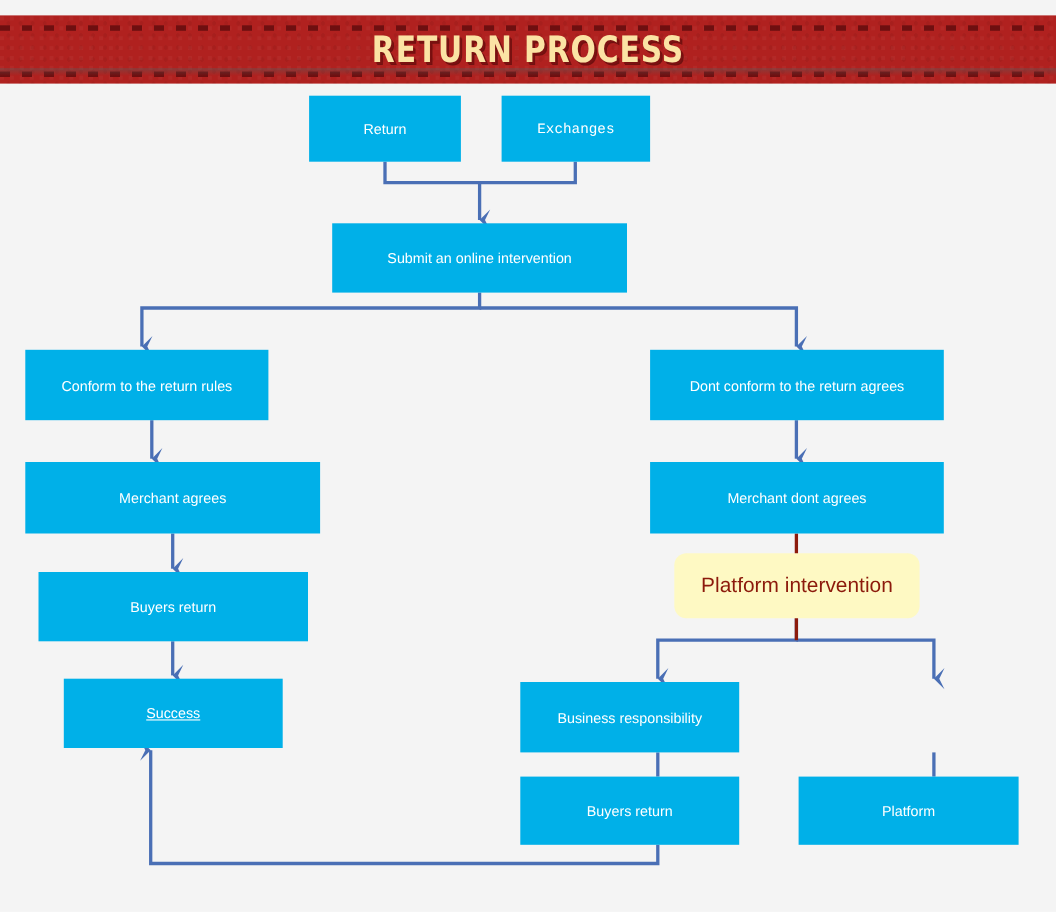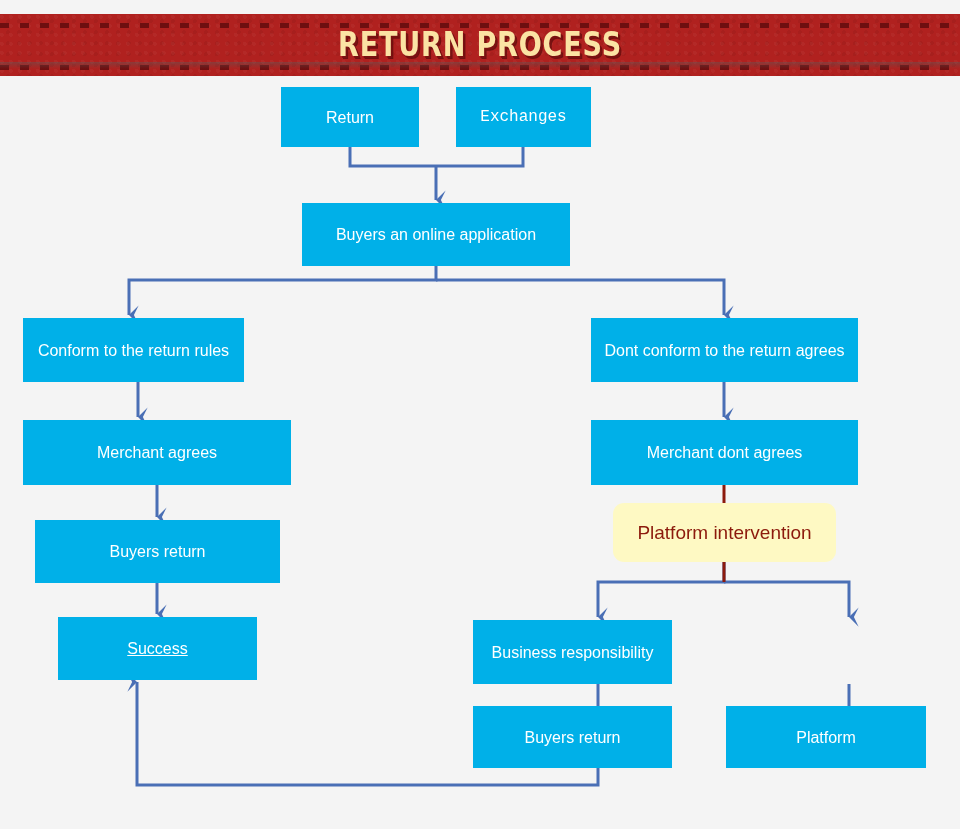--- a/index.html
+++ b/index.html
@@ -91,21 +91,21 @@
 
   .node {
     position: absolute;
     box-sizing: border-box;
     display: flex;
     align-items: center;
     justify-content: center;
     text-align: center;
     background: #00b0e8;
     color: #ffffff;
-    font-size: 16px;
+    font-size: 13px;
     line-height: 23px;
     padding: 2px 6px;
     z-index: 2;
   }
   .node.highlight {
     background: #fef9c3;
     color: #8c1a0c;
     border-radius: 11px;
     font-size: 19px;
   }
@@ -155,21 +155,21 @@
 
       <g fill="none" stroke="#8c1a0c" stroke-width="3">
         <path d="M 724 416 L 724 513"></path>
       </g>
     </svg>
 
     <div class="node" style="left:281px;  top:18px;  width:138px; height:60px;">Return</div>
 
     <div class="node" style="left:456px;  top:18px;  width:135px; height:60px;font-family:Liberation Mono, monospace;">Exchanges</div>
 
-    <div class="node" style="left:302px;  top:134px; width:268px; height:63px;">Buyers an online application</div>
+    <div class="node" style="left:302px;  top:134px; width:268px; height:63px;">Submit an online intervention</div>
 
     <div class="node" style="left:23px;   top:249px; width:221px; height:64px;">Conform to the return rules</div>
 
     <div class="node" style="left:591px;  top:249px; width:267px; height:64px;">Dont conform to the return agrees</div>
 
     <div class="node" style="left:591px;  top:351px; width:267px; height:65px;">Merchant dont agrees</div>
 
     <div class="node" style="left:23px;   top:351px; width:268px; height:65px;">Merchant agrees</div>
 
     <div class="node" style="left:35px;   top:451px; width:245px; height:63px;">Buyers return</div>

